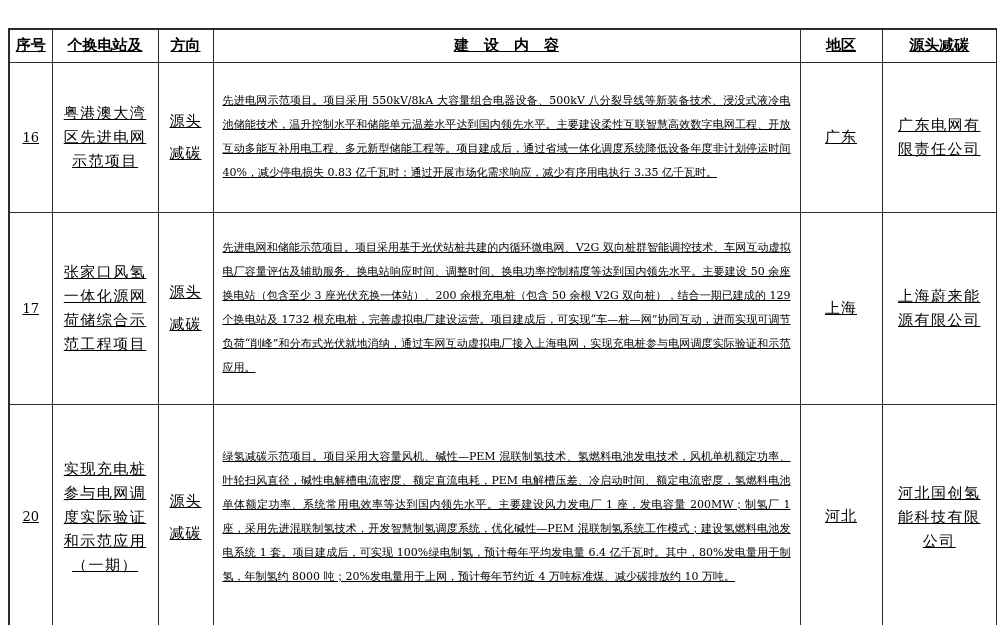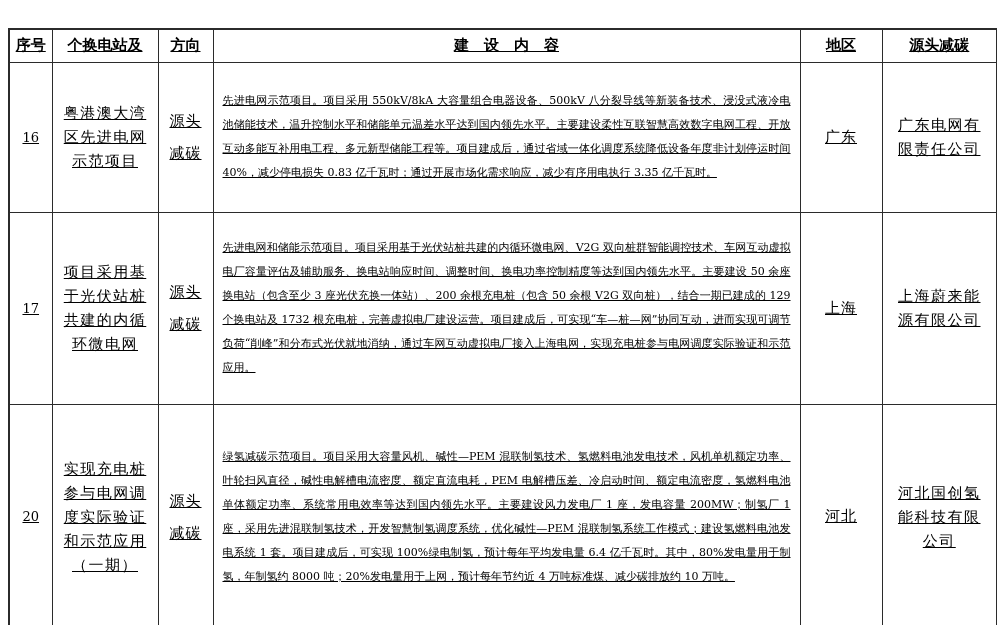--- a/index.html
+++ b/index.html
@@ -110,21 +110,21 @@
       <tr class="row-16">
         <td class="no-cell">16</td>
         <td class="name-cell">粤港澳大湾区先进电网示范项目</td>
         <td class="dir-cell">源头减碳</td>
         <td class="content-cell">先进电网示范项目。项目采用 550kV/8kA 大容量组合电器设备、500kV 八分裂导线等新装备技术、浸没式液冷电池储能技术，温升控制水平和储能单元温差水平达到国内领先水平。主要建设柔性互联智慧高效数字电网工程、开放互动多能互补用电工程、多元新型储能工程等。项目建成后，通过省域一体化调度系统降低设备年度非计划停运时间 40%，减少停电损失 0.83 亿千瓦时；通过开展市场化需求响应，减少有序用电执行 3.35 亿千瓦时。</td>
         <td class="region-cell">广东</td>
         <td class="entity-cell">广东电网有限责任公司</td>
       </tr>
       <tr class="row-17">
         <td class="no-cell">17</td>
-        <td class="name-cell">项目采用基于光伏站桩共建的内循环微电网</td>
+        <td class="name-cell">张家口风氢一体化源网荷储综合示范工程项目</td>
         <td class="dir-cell">源头减碳</td>
         <td class="content-cell">先进电网和储能示范项目。项目采用基于光伏站桩共建的内循环微电网、V2G 双向桩群智能调控技术、车网互动虚拟电厂容量评估及辅助服务、换电站响应时间、调整时间、换电功率控制精度等达到国内领先水平。主要建设 50 余座换电站（包含至少 3 座光伏充换一体站）、200 余根充电桩（包含 50 余根 V2G 双向桩），结合一期已建成的 129 个换电站及 1732 根充电桩，完善虚拟电厂建设运营。项目建成后，可实现“车—桩—网”协同互动，进而实现可调节负荷“削峰”和分布式光伏就地消纳，通过车网互动虚拟电厂接入上海电网，实现充电桩参与电网调度实际验证和示范应用。</td>
         <td class="region-cell">上海</td>
         <td class="entity-cell">上海蔚来能源有限公司</td>
       </tr>
       <tr class="row-18">
         <td class="no-cell">20</td>
         <td class="name-cell">实现充电桩参与电网调度实际验证和示范应用（一期）</td>
         <td class="dir-cell">源头减碳</td>
         <td class="content-cell">绿氢减碳示范项目。项目采用大容量风机、碱性—PEM 混联制氢技术、氢燃料电池发电技术，风机单机额定功率、叶轮扫风直径，碱性电解槽电流密度、额定直流电耗，PEM 电解槽压差、冷启动时间、额定电流密度，氢燃料电池单体额定功率、系统常用电效率等达到国内领先水平。主要建设风力发电厂 1 座，发电容量 200MW；制氢厂 1 座，采用先进混联制氢技术，开发智慧制氢调度系统，优化碱性—PEM 混联制氢系统工作模式；建设氢燃料电池发电系统 1 套。项目建成后，可实现 100%绿电制氢，预计每年平均发电量 6.4 亿千瓦时。其中，80%发电量用于制氢，年制氢约 8000 吨；20%发电量用于上网，预计每年节约近 4 万吨标准煤、减少碳排放约 10 万吨。</td>

